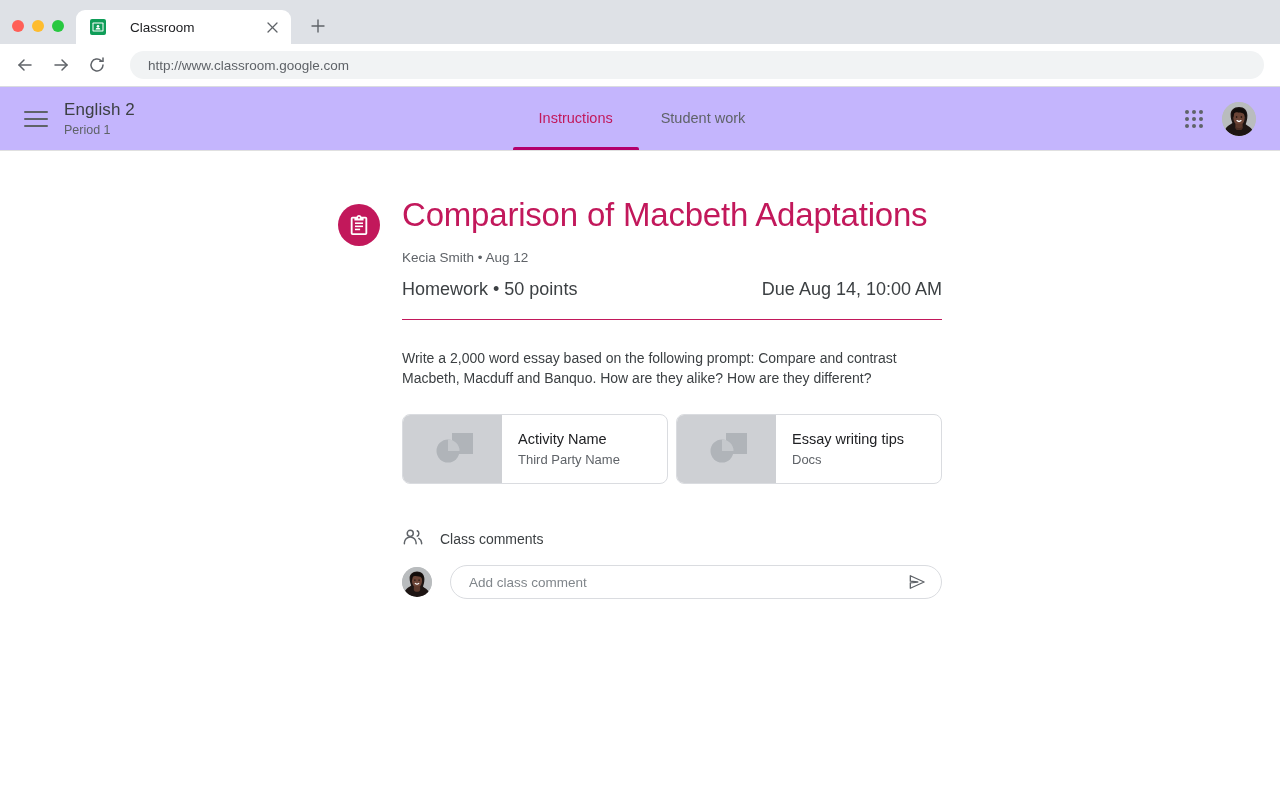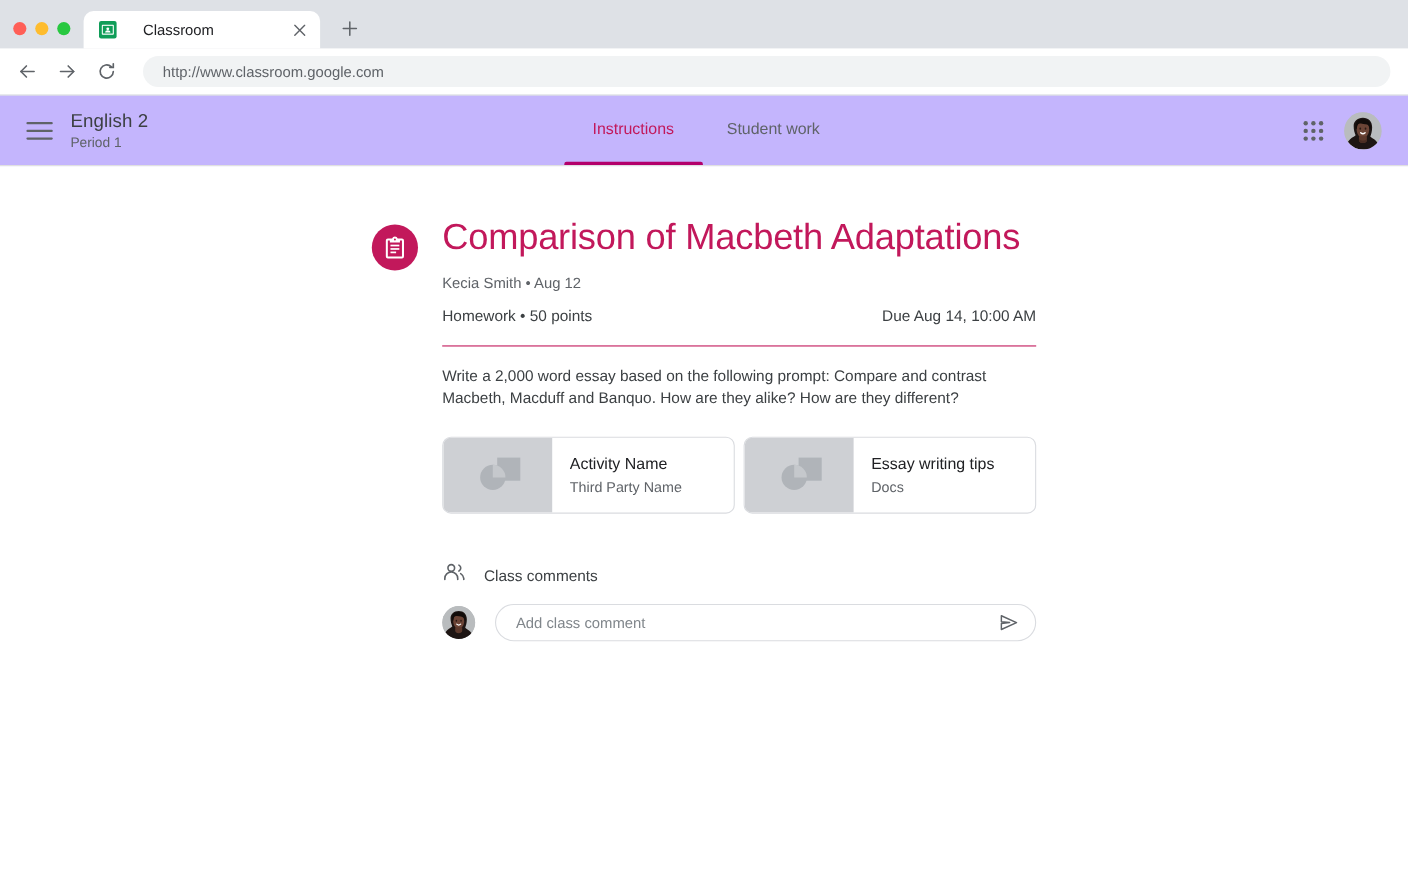--- a/index.html
+++ b/index.html
@@ -203,36 +203,36 @@
     line-height: 1.2;
   }
 
   .meta { margin-left: 64px; margin-top: 4px; }
   .meta-line1 { font-size: 13.5px; color: #5f6368; }
   .meta-line2 {
     display: flex;
     justify-content: space-between;
     align-items: baseline;
     margin-top: 14px;
-    font-size: 14px;
+    font-size: 18px;
     color: #3c4043;
   }
   .meta-kind { font-weight: 500; }
   .meta-due { color: #3c4043; }
 
   .divider {
     margin-left: 64px;
     margin-top: 19px;
     height: 1px;
     background: #c2185b;
   }
 
   .description {
     margin-left: 64px;
-    margin-top: 16px;
+    margin-top: 28px;
     font-size: 14px;
     line-height: 20px;
     color: #3c4043;
     max-width: 580px;
   }
 
   .attachments {
     margin-left: 64px;
     margin-top: 26px;
     display: flex;

